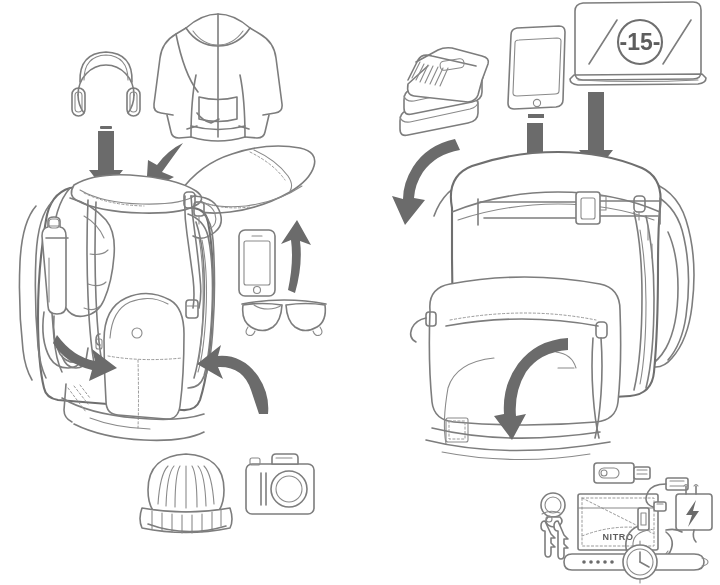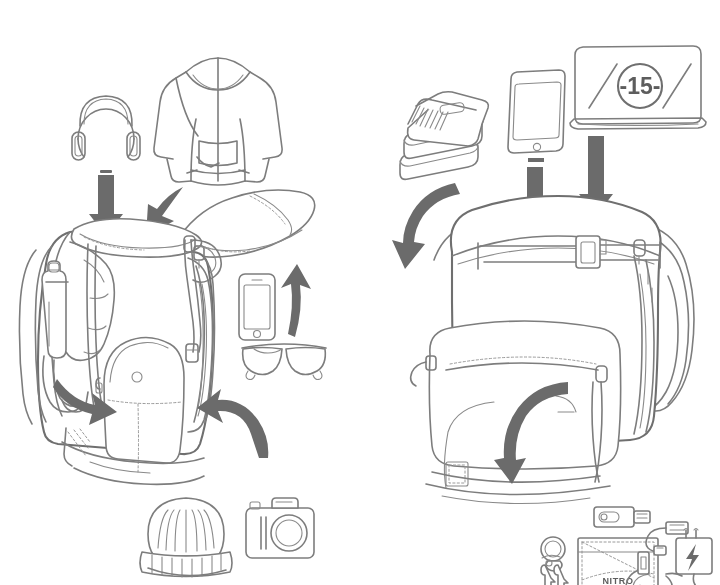--- a/index.html
+++ b/index.html
@@ -1,21 +1,21 @@
 <!DOCTYPE html>
 <html><head>
 <meta charset="utf-8">
 <title>Backpack Packing Diagram</title>
 <style>
   html,body{margin:0;padding:0;background:#ffffff;}
   body{
     width:720px;height:585px;overflow:hidden;position:relative;
     font-family:"Liberation Sans", sans-serif;
   }
-  #stage{position:absolute;inset:0;width:720px;height:478px;margin-top:44px;}
+  #stage{position:absolute;inset:0;width:720px;height:478px;}
   svg{display:block;}
   .ln{fill:none;stroke:#7d7d7d;stroke-width:1.6;stroke-linecap:round;stroke-linejoin:round;}
   .ln-thin{fill:none;stroke:#8a8a8a;stroke-width:1.1;stroke-linecap:round;stroke-linejoin:round;}
   .ln-thick{fill:none;stroke:#6f6f6f;stroke-width:2.1;stroke-linecap:round;stroke-linejoin:round;}
   .dash{fill:none;stroke:#9a9a9a;stroke-width:1;stroke-dasharray:2.2 2.2;stroke-linecap:round;}
   .arrow{fill:#6b6b6b;stroke:none;}
   .fillwhite{fill:#ffffff;}
   .lbl{fill:#5d5d5d;font-family:"Liberation Sans", sans-serif;font-weight:bold;}
 </style>
 </head>

